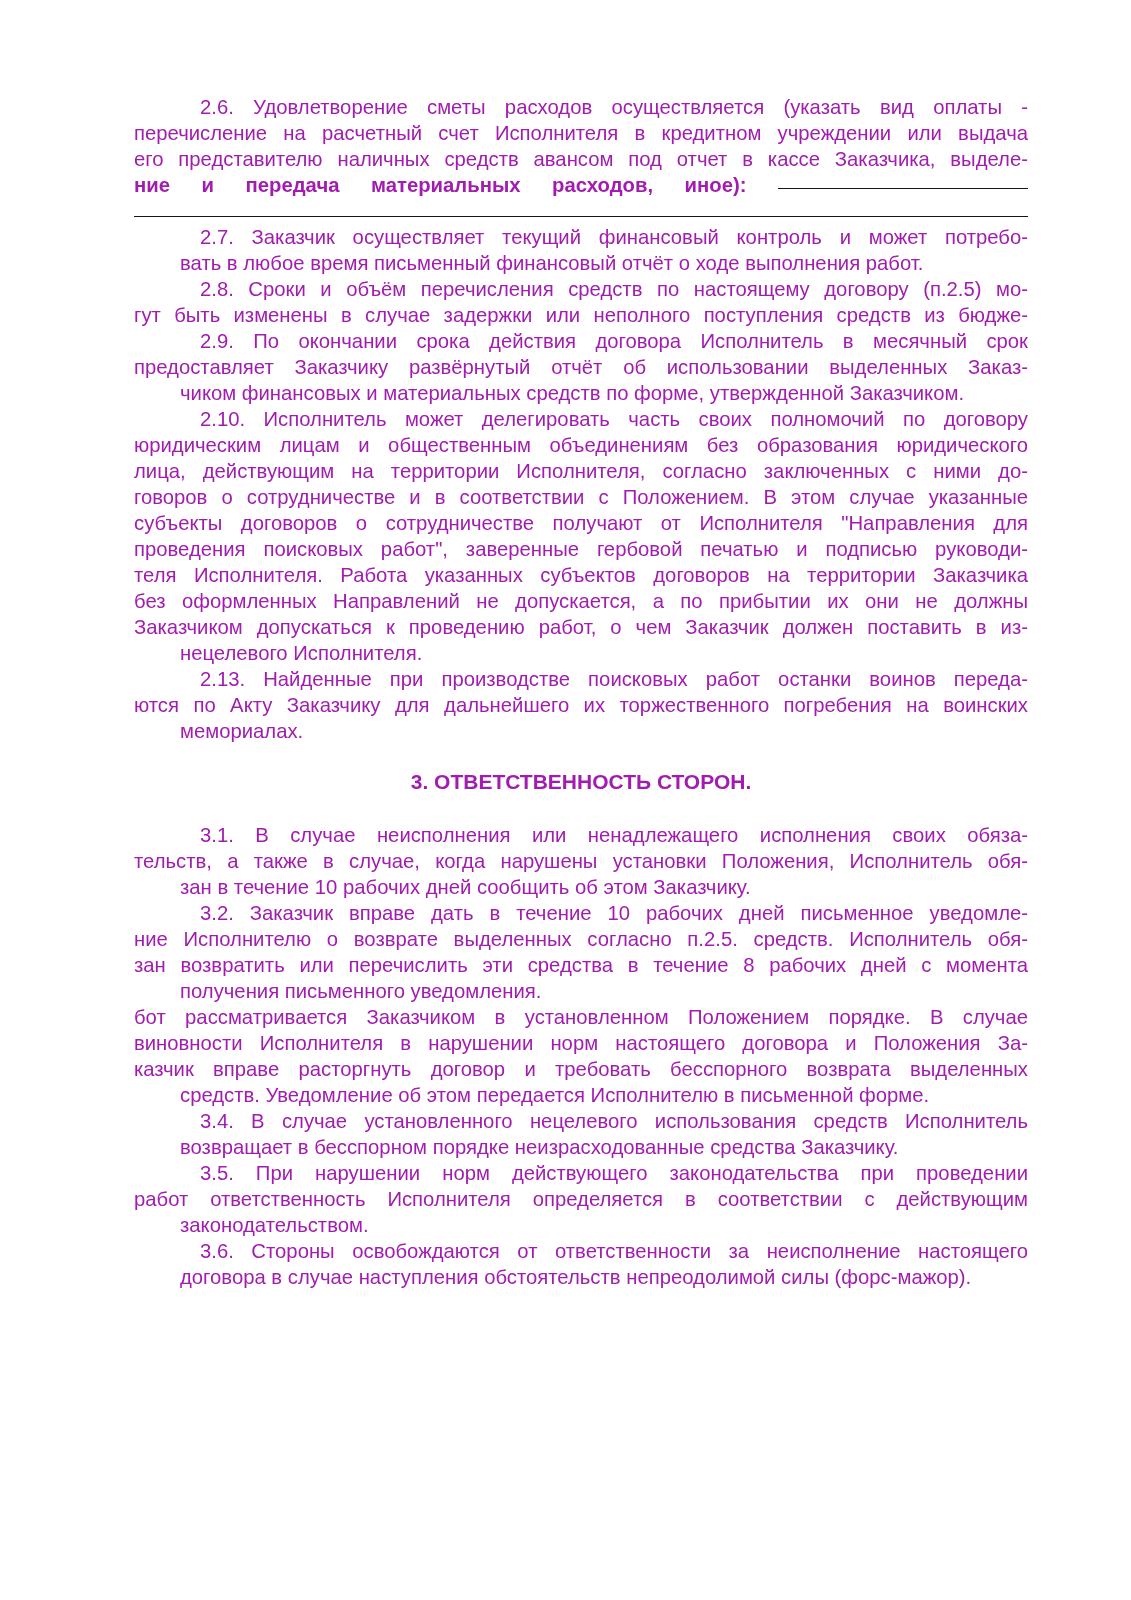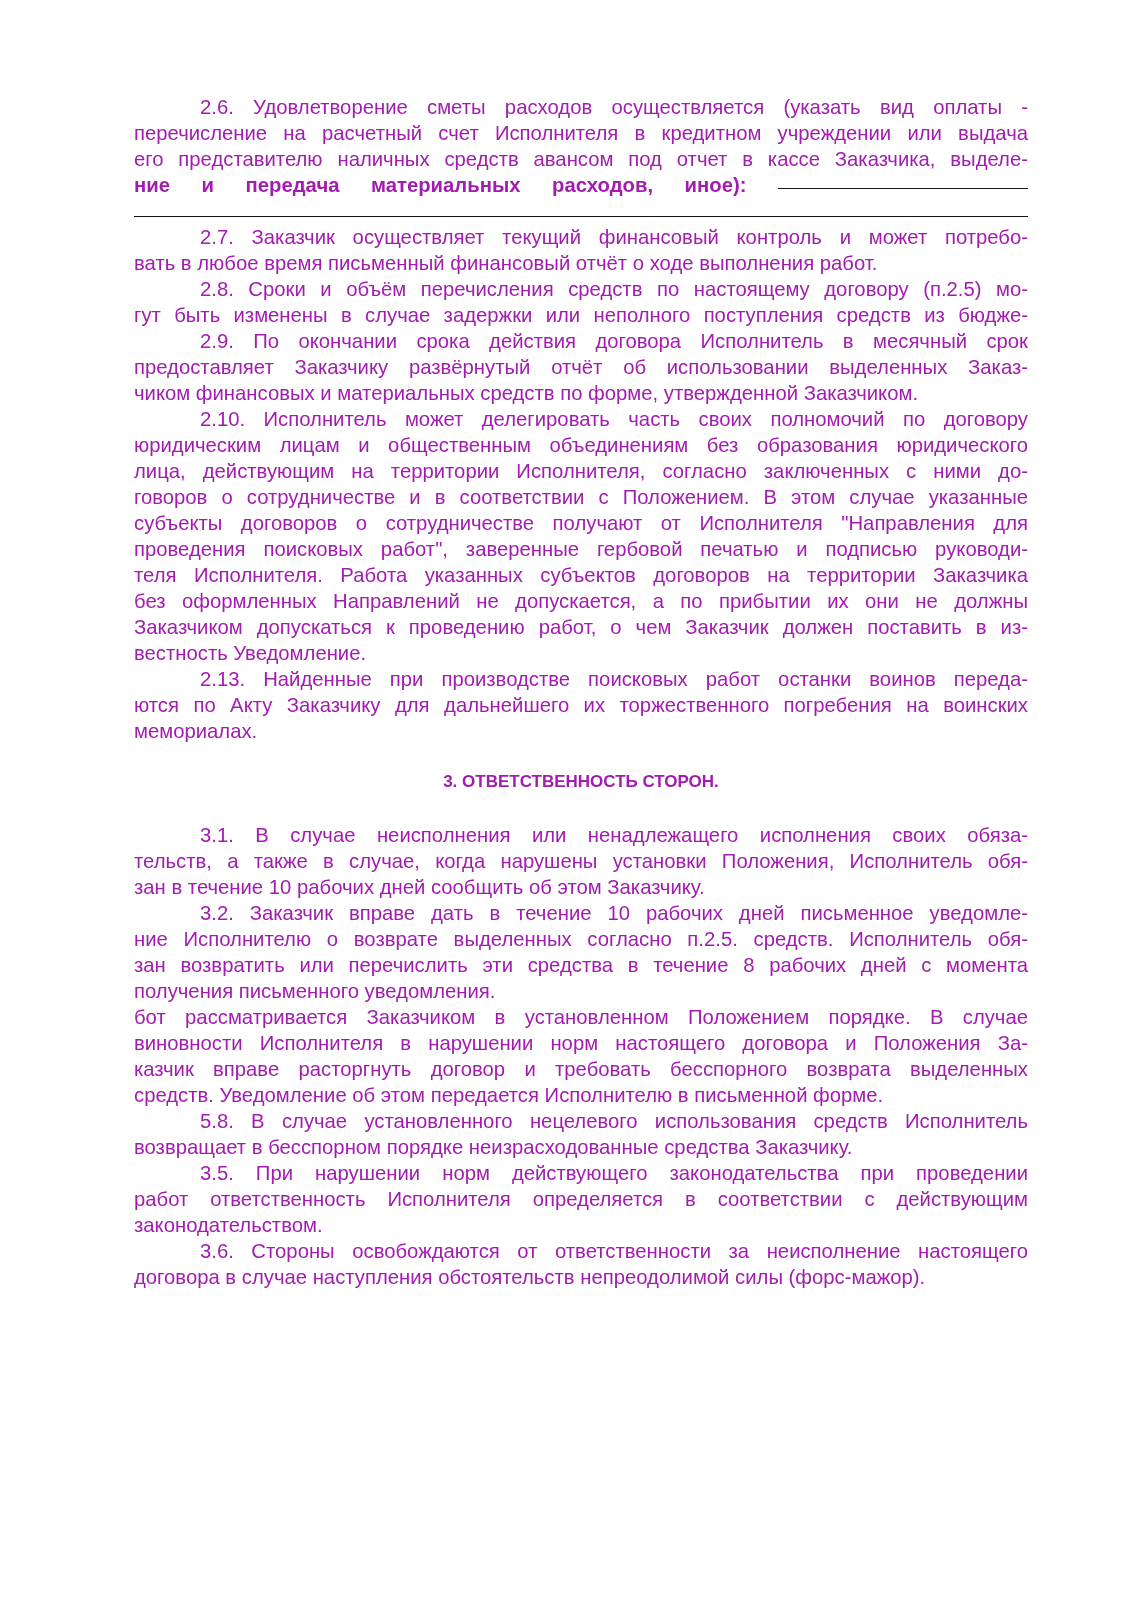--- a/index.html
+++ b/index.html
@@ -6,29 +6,29 @@
   body { width: 1131px; height: 1600px; position: relative; overflow: hidden; }
   .page {
     position: absolute; left: 134px; top: 94px; width: 894px;
     font-family: "Liberation Sans", sans-serif;
     font-size: 20.3px; color: #a21caf;
   }
   .ln {
     display: block; height: 26px; line-height: 26px; white-space: nowrap;
     text-align: justify; text-align-last: justify;
   }
-  .ln.last { text-align-last: left; }
+  .ln.last { text-align-last: left; margin-left: 46px; }
   .ln.indent { padding-left: 66px; }
   .blank-line { display: block; height: 26px; position: relative; }
   .rule { position: absolute; left: 0; right: 0; top: 18px; border-top: 1.6px solid #151515; }
   .fill-line { display: inline-block; width: 250px; border-bottom: 1.6px solid #151515; height: 16px; vertical-align: baseline; }
   .ln-with-fill { display: flex; justify-content: space-between; height: 26px; line-height: 26px; white-space: nowrap; font-weight: bold; }
   .heading {
     text-align: center; font-weight: bold; height: 26px; line-height: 26px;
-    margin-top: 25px; margin-bottom: 27px; font-size: 17px;
+    margin-top: 25px; margin-bottom: 27px; font-size: 21px;
   }
 </style>
 </head>
 <body>
 
 <div class="page">
 
   <div>
     <span class="ln indent">2.6. Удовлетворение сметы расходов осуществляется (указать вид оплаты -</span>
     <span class="ln">перечисление на расчетный счет Исполнителя в кредитном учреждении или выдача</span>
@@ -66,21 +66,21 @@
   <div>
     <span class="ln indent">2.10. Исполнитель может делегировать часть своих полномочий по договору</span>
     <span class="ln">юридическим лицам и общественным объединениям без образования юридического</span>
     <span class="ln">лица, действующим на территории Исполнителя, согласно заключенных с ними до-</span>
     <span class="ln">говоров о сотрудничестве и в соответствии с Положением. В этом случае указанные</span>
     <span class="ln">субъекты договоров о сотрудничестве получают от Исполнителя "Направления для</span>
     <span class="ln">проведения поисковых работ", заверенные гербовой печатью и подписью руководи-</span>
     <span class="ln">теля Исполнителя. Работа указанных субъектов договоров на территории Заказчика</span>
     <span class="ln">без оформленных Направлений не допускается, а по прибытии их они не должны</span>
     <span class="ln">Заказчиком допускаться к проведению работ, о чем Заказчик должен поставить в из-</span>
-    <span class="ln last">вестность Уведомление.</span>
+    <span class="ln last">нецелевого Исполнителя.</span>
   </div>
 
   <div>
     <span class="ln indent">2.13. Найденные при производстве поисковых работ останки воинов переда-</span>
     <span class="ln">ются по Акту Заказчику для дальнейшего их торжественного погребения на воинских</span>
     <span class="ln last">мемориалах.</span>
   </div>
 
   <div class="heading">3. ОТВЕТСТВЕННОСТЬ СТОРОН.</div>
 
@@ -98,21 +98,21 @@
   </div>
 
   <div>
     <span class="ln">бот рассматривается Заказчиком в установленном Положением порядке. В случае</span>
     <span class="ln">виновности Исполнителя в нарушении норм настоящего договора и Положения За-</span>
     <span class="ln">казчик вправе расторгнуть договор и требовать бесспорного возврата выделенных</span>
     <span class="ln last">средств. Уведомление об этом передается Исполнителю в письменной форме.</span>
   </div>
 
   <div>
-    <span class="ln indent">5.8. В случае установленного нецелевого использования средств Исполнитель</span>
+    <span class="ln indent">3.4. В случае установленного нецелевого использования средств Исполнитель</span>
     <span class="ln last">возвращает в бесспорном порядке неизрасходованные средства Заказчику.</span>
   </div>
 
   <div>
     <span class="ln indent">3.5. При нарушении норм действующего законодательства при проведении</span>
     <span class="ln">работ ответственность Исполнителя определяется в соответствии с действующим</span>
     <span class="ln last">законодательством.</span>
   </div>
 
   <div>

